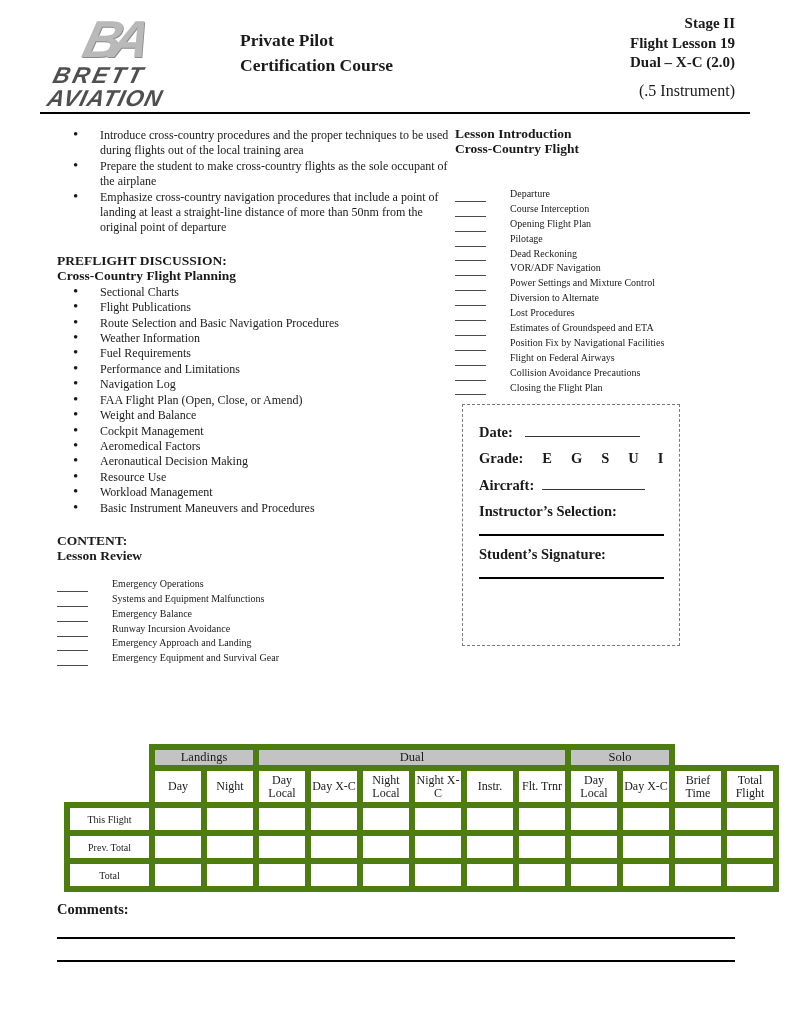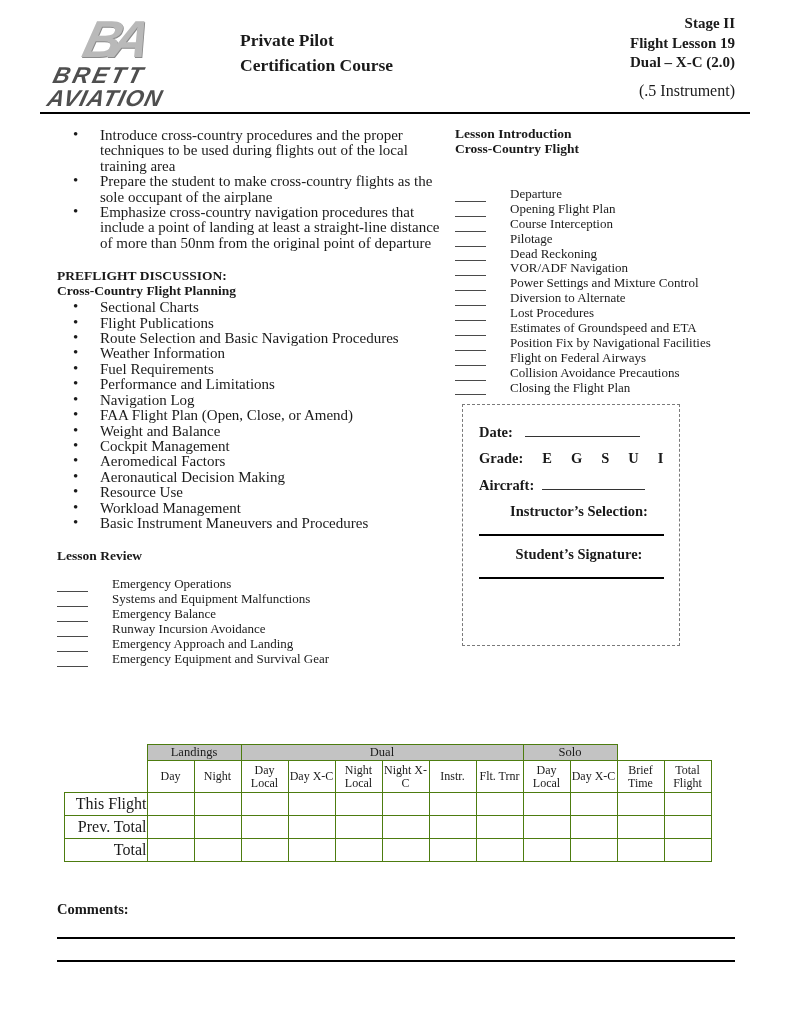--- a/index.html
+++ b/index.html
@@ -27,49 +27,49 @@
     font-weight:bold;font-size:15px;line-height:19.5px;}
   .stage-sub{font-weight:normal;font-size:16px;margin-top:8px;}
   .header-rule{position:absolute;left:40px;top:112px;width:710px;height:2px;background:#000;}
 
   
   .left-col{position:absolute;left:57px;top:126px;width:392px;}
   .right-col{position:absolute;left:455px;top:126px;width:285px;}
   .sec-heading{font-weight:bold;font-size:13.5px;line-height:15px;}
   .sec-subheading{font-weight:bold;font-size:13.5px;line-height:15px;}
   .bullet-list{margin:2px 0 0 0;}
-  .bullet-item{position:relative;padding-left:43px;font-size:15px;line-height:15.4px;}
+  .bullet-item{position:relative;padding-left:43px;font-size:12px;line-height:15.4px;}
   .bullet-item::before{content:"\2022";position:absolute;left:16px;top:-1px;font-size:15px;}
   .gap-lg{height:17px;}
   .gap-md{height:12px;}
   .check-list{margin-top:2px;}
-  .check-row{display:flex;align-items:flex-end;height:14.9px;font-size:13px;line-height:14.9px;}
+  .check-row{display:flex;align-items:flex-end;height:14.9px;font-size:10px;line-height:14.9px;}
   .blank{display:inline-block;width:31px;border-bottom:1px solid #4a4a4a;height:12px;flex:none;}
   .check-label{margin-left:24px;white-space:nowrap;}
 
   
   .grade-box{position:absolute;left:462px;top:404px;width:218px;height:242px;
     border:1px dashed #7a7a7a;box-sizing:border-box;padding:18px 0 0 16px;font-size:14.5px;}
   .gb-row{margin-bottom:9px;}
-  .gb-label{font-weight:bold;text-align:center;}
+  .gb-label{font-weight:bold;}
   .gb-blank{display:inline-block;border-bottom:1px solid #333;height:13px;}
   .gb-blank-date{width:115px;margin-left:12px;}
   .gb-blank-aircraft{width:103px;margin-left:8px;}
   .grade-letters span{font-weight:bold;margin-left:19px;}
   .sig-line{width:185px;height:2px;background:#000;margin:14px 0 10px 0;}
 
   
   .flight-table{position:absolute;left:64px;top:744px;border-collapse:collapse;table-layout:fixed;
     font-size:12px;text-align:center;}
-  .flight-table td,.flight-table th{border:1px solid #4d7c0f;padding:0;font-weight:normal;vertical-align:middle;}
+  .flight-table td,.flight-table th{border:6px solid #4d7c0f;padding:0;font-weight:normal;vertical-align:middle;}
   .flight-table .ghost{border:none;background:#fff;}
   .flight-table .grp{height:16px;font-size:12.5px;}
   .flight-table .colhead td{height:31px;line-height:13px;}
   .flight-table .body-row td{height:22px;}
-  .flight-table .rowlabel{font-size:16px;text-align:right;}
+  .flight-table .rowlabel{font-size:10px;}
   .col-label{width:82px;}
   .col-data{width:46px;}
 
   
   .comments-label{position:absolute;left:57px;top:901px;font-weight:bold;font-size:14.5px;}
   .comment-line{position:absolute;left:57px;width:678px;height:2px;background:#000;}
   .comment-line-1{top:937px;}
   .comment-line-2{top:960px;}
 </style>
 </head>
@@ -119,20 +119,21 @@
       <div class="bullet-item">Weight and Balance</div>
       <div class="bullet-item">Cockpit Management</div>
       <div class="bullet-item">Aeromedical Factors</div>
       <div class="bullet-item">Aeronautical Decision Making</div>
       <div class="bullet-item">Resource Use</div>
       <div class="bullet-item">Workload Management</div>
       <div class="bullet-item">Basic Instrument Maneuvers and Procedures</div>
     </div>
 
     <div class="gap-lg"></div>
+    <div class="sec-heading">CONTENT:</div>
     <div class="sec-subheading">Lesson Review</div>
     <div class="gap-md"></div>
     <div class="check-list">
       <div class="check-row">
           <span class="blank"></span>
           <span class="check-label">Emergency Operations</span>
         </div>
       <div class="check-row">
           <span class="blank"></span>
           <span class="check-label">Systems and Equipment Malfunctions</span>
@@ -161,25 +162,25 @@
     <div class="sec-subheading">Cross-Country Flight</div>
     <div class="gap-lg"></div>
     <div class="gap-md"></div>
     <div class="check-list">
       <div class="check-row">
           <span class="blank"></span>
           <span class="check-label">Departure</span>
         </div>
       <div class="check-row">
           <span class="blank"></span>
+          <span class="check-label">Course Interception</span>
+        </div>
+      <div class="check-row">
+          <span class="blank"></span>
           <span class="check-label">Opening Flight Plan</span>
-        </div>
-      <div class="check-row">
-          <span class="blank"></span>
-          <span class="check-label">Course Interception</span>
         </div>
       <div class="check-row">
           <span class="blank"></span>
           <span class="check-label">Pilotage</span>
         </div>
       <div class="check-row">
           <span class="blank"></span>
           <span class="check-label">Dead Reckoning</span>
         </div>
       <div class="check-row">

